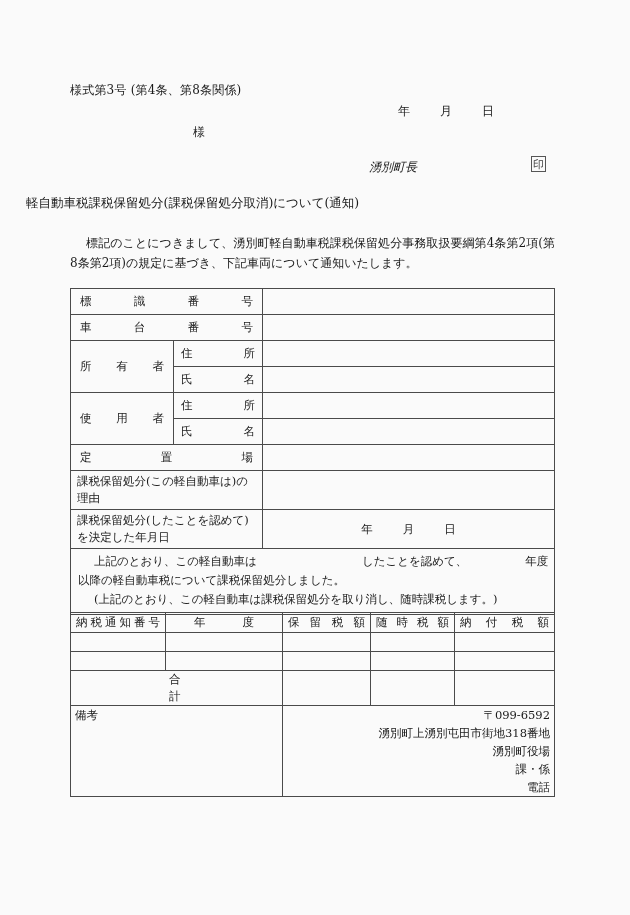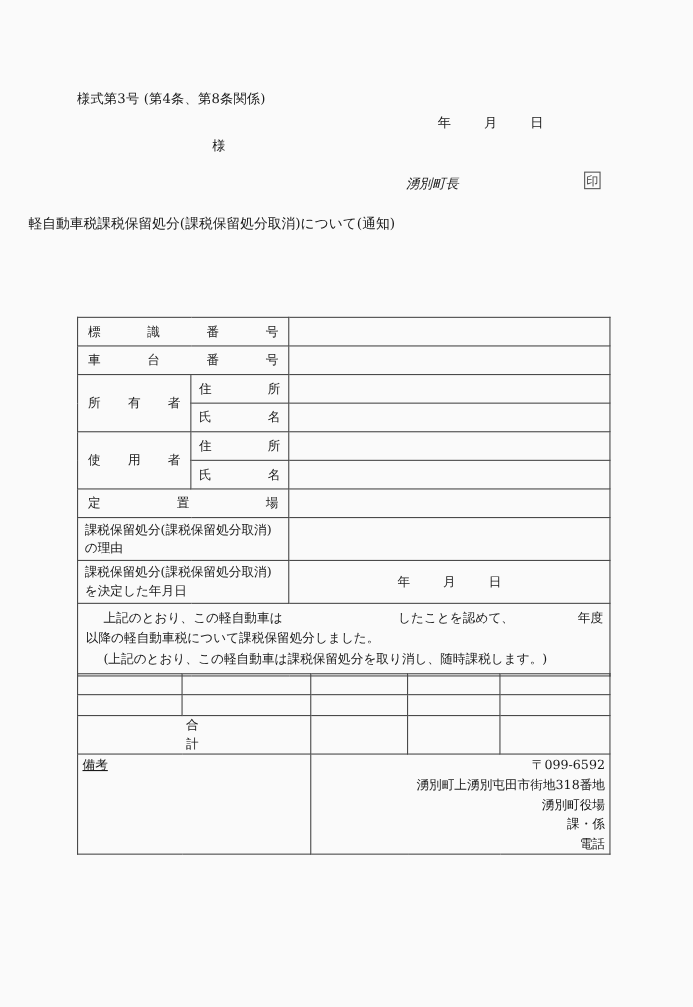--- a/index.html
+++ b/index.html
@@ -169,21 +169,20 @@
     text-align-last: justify;
     text-justify: inter-character;
     padding: 0 5px;
   }
   .tax-table td.empty { height: 18px; }
 
   .remarks-cell {
     vertical-align: top;
     padding: 3px 6px;
     line-height: 18px;
-    text-decoration: underline;
   }
   .remarks-addr {
     vertical-align: top;
     padding: 3px 6px;
     line-height: 18px;
     text-align: left;
   }
   .addr-indent { display: inline-block; width: 30px; }
 </style>
 </head>
@@ -197,20 +196,21 @@
     <span class="y">年</span><span class="m">月</span><span class="d">日</span>
   </div>
 
   <div class="addressee">様</div>
 
   <div class="issuer">湧別町長</div>
   <div class="seal-box">印</div>
 
   <div class="doc-title">軽自動車税課税保留処分(課税保留処分取消)について(通知)</div>
 
+  <div class="lead"><span class="indent"></span><span>標記のことにつきまして、湧別町軽自動車税課税保留処分事務取扱要綱第4条第2項(第8条第2項)の規定に基づき、下記車両について通知いたします。</span></div>
 
   <table class="main-table">
     <colgroup>
       <col style="width:103px">
       <col style="width:89px">
       <col style="width:292px">
     </colgroup>
     <tbody>
       <tr class="rowh">
         <td class="spread" colspan="2">標識番号</td>
@@ -240,26 +240,26 @@
         <td class="spread-narrow">氏名</td>
         <td class="blank-cell"></td>
       </tr>
 
       <tr class="rowh">
         <td class="spread" colspan="2">定置場</td>
         <td class="blank-cell"></td>
       </tr>
 
       <tr class="rowh-tall">
-        <td class="label-wrap" colspan="2">課税保留処分(課税保留処分取消)の理由</td>
+        <td class="label-wrap" colspan="2">課税保留処分(この軽自動車は)の理由</td>
         <td class="blank-cell"></td>
       </tr>
 
       <tr class="rowh-tall">
-        <td class="label-wrap" colspan="2">課税保留処分(課税保留処分取消)を決定した年月日</td>
+        <td class="label-wrap" colspan="2">課税保留処分(したことを認めて)を決定した年月日</td>
         <td class="center date-inline">
           <span class="y">年</span><span class="m">月</span><span class="d">日</span>
         </td>
       </tr>
 
       <tr>
         <td class="para-cell" colspan="3">
           <span class="l1"><span class="ind"></span><span>上記のとおり、この軽自動車は</span><span class="gap1"></span><span>したことを認めて、</span><span class="gap2"></span><span>年度</span></span><br>
           <span>以降の軽自動車税について課税保留処分しました。</span><br>
           <span class="ind"></span><span>(上記のとおり、この軽自動車は課税保留処分を取り消し、随時課税します。)</span>
@@ -271,20 +271,27 @@
   <table class="tax-table">
     <colgroup>
       <col style="width:95px">
       <col style="width:117px">
       <col style="width:88px">
       <col style="width:84px">
       <col style="width:100px">
     </colgroup>
     <tbody>
       <tr>
+        <td class="hd">納税通知番号</td>
+        <td class="hd" style="padding:0 28px">年度</td>
+        <td class="hd">保留税額</td>
+        <td class="hd">随時税額</td>
+        <td class="hd">納付税額</td>
+      </tr>
+      <tr>
         <td class="empty"></td>
         <td class="empty"></td>
         <td class="empty"></td>
         <td class="empty"></td>
         <td class="empty"></td>
       </tr>
       <tr>
         <td class="empty"></td>
         <td class="empty"></td>
         <td class="empty"></td>

